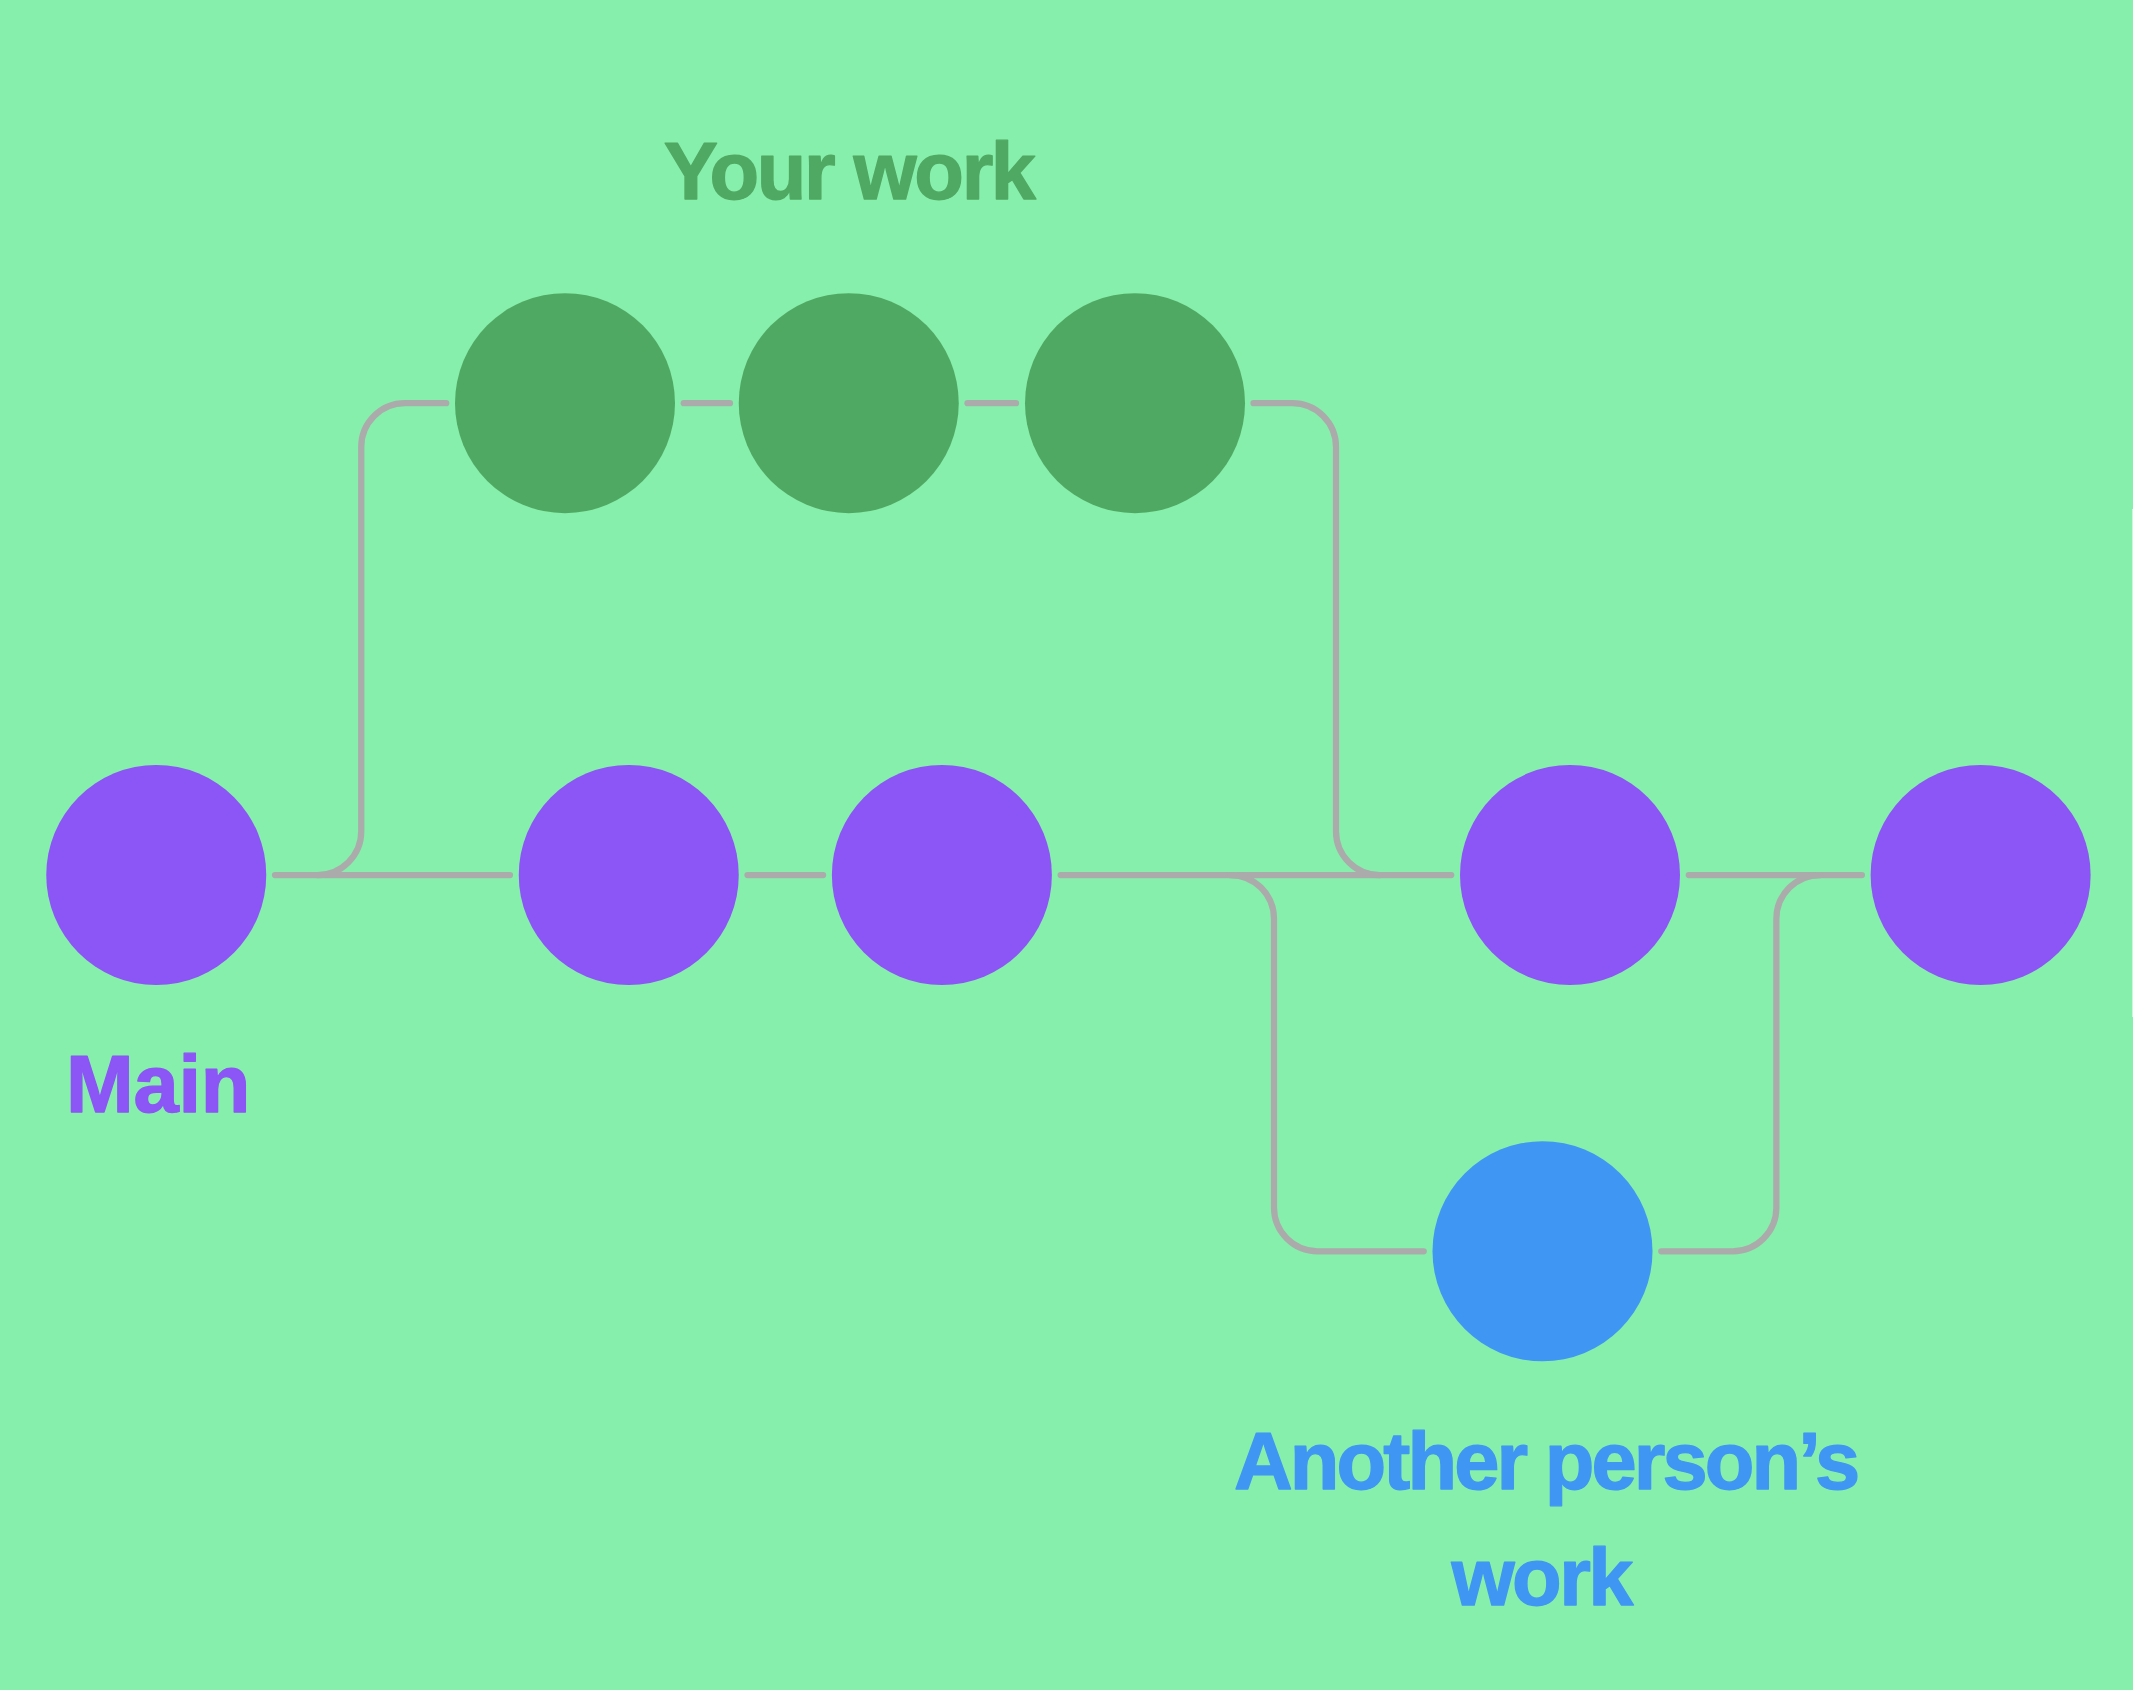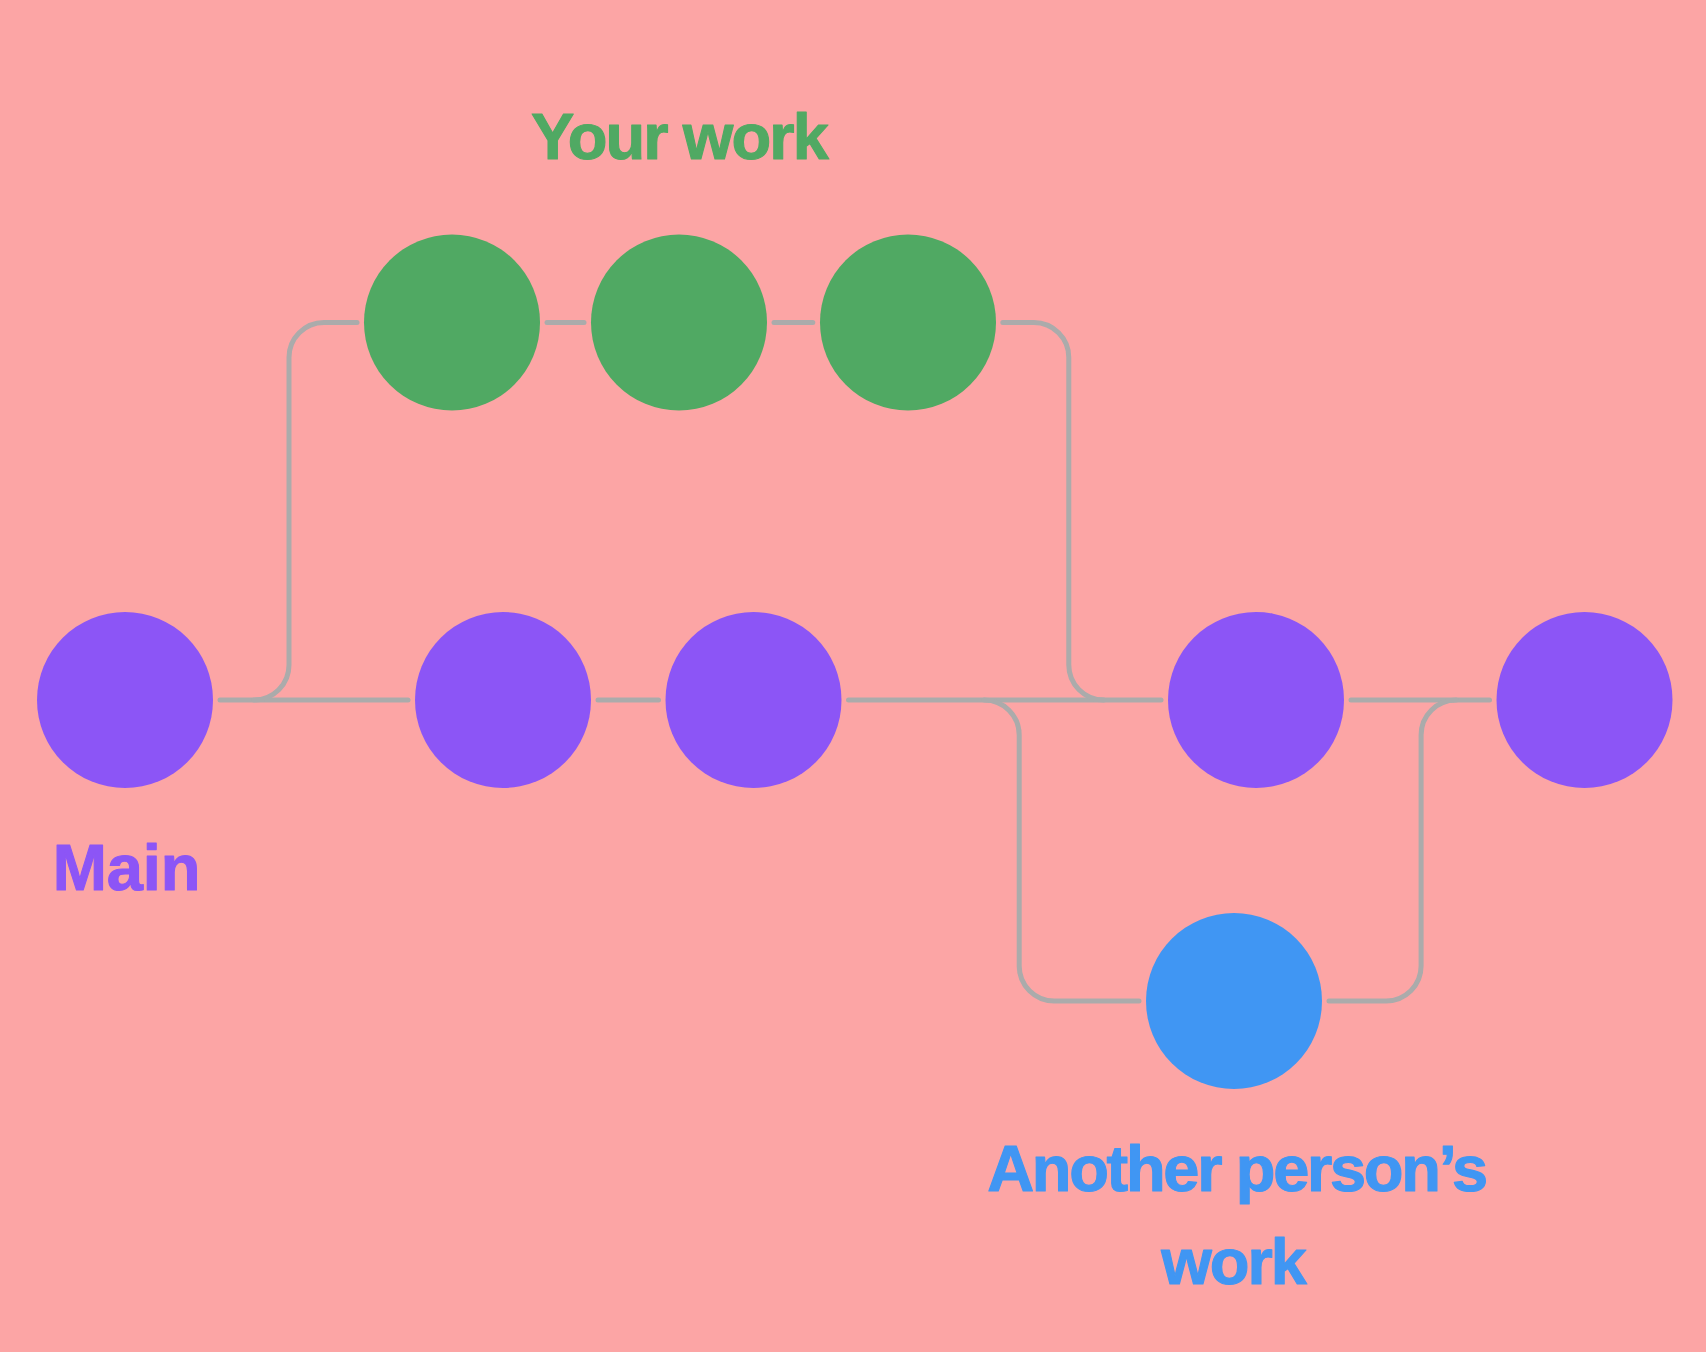--- a/index.html
+++ b/index.html
@@ -1,16 +1,16 @@
 <!DOCTYPE html>
 <html><head>
 <meta charset="utf-8">
 <style>
   html,body{margin:0;padding:0;background:#ffffff;}
-  #stage{position:relative;width:1706px;height:1352px;overflow:hidden;background:#fca5a5;}
+  #stage{position:relative;width:1706px;height:1352px;overflow:hidden;background:#86efac;}
   svg{display:block;}
   text{font-family:"Liberation Sans", sans-serif;font-weight:bold;}
 </style>
 </head>
 <body>
 <div id="stage">
 <svg width="1706" height="1352" viewBox="0 0 1706 1352" xmlns="http://www.w3.org/2000/svg">
   <g fill="none" stroke="#ababab" stroke-width="5" stroke-linecap="round">
 
     <path d="M 220 700 H 408"></path>

